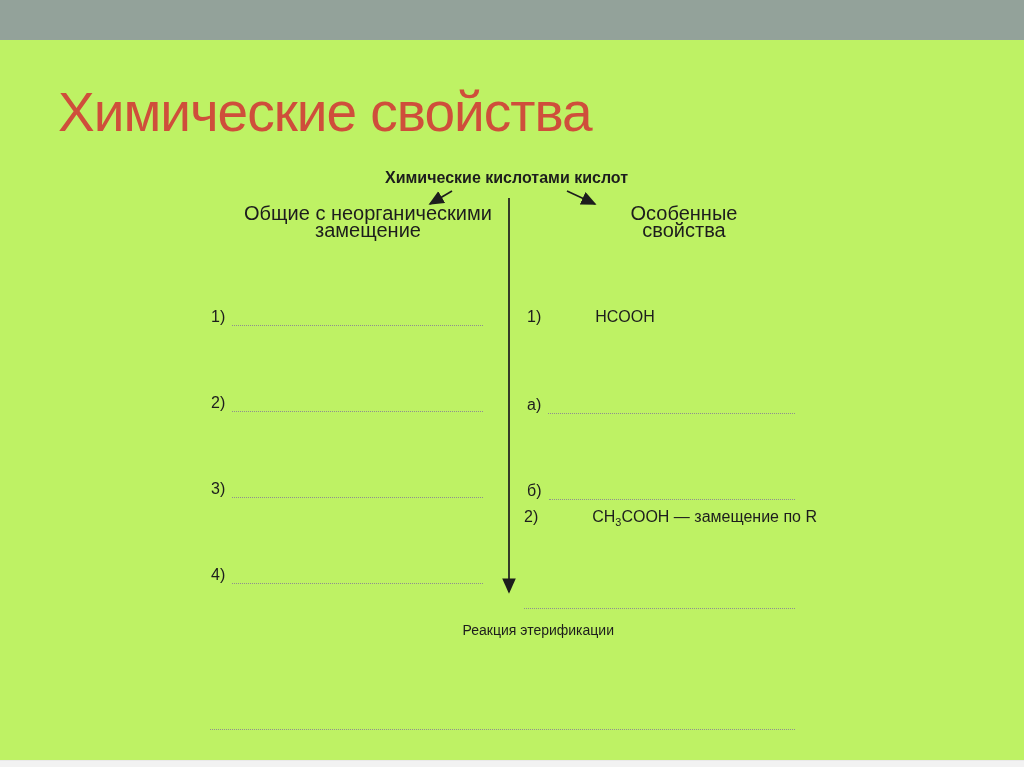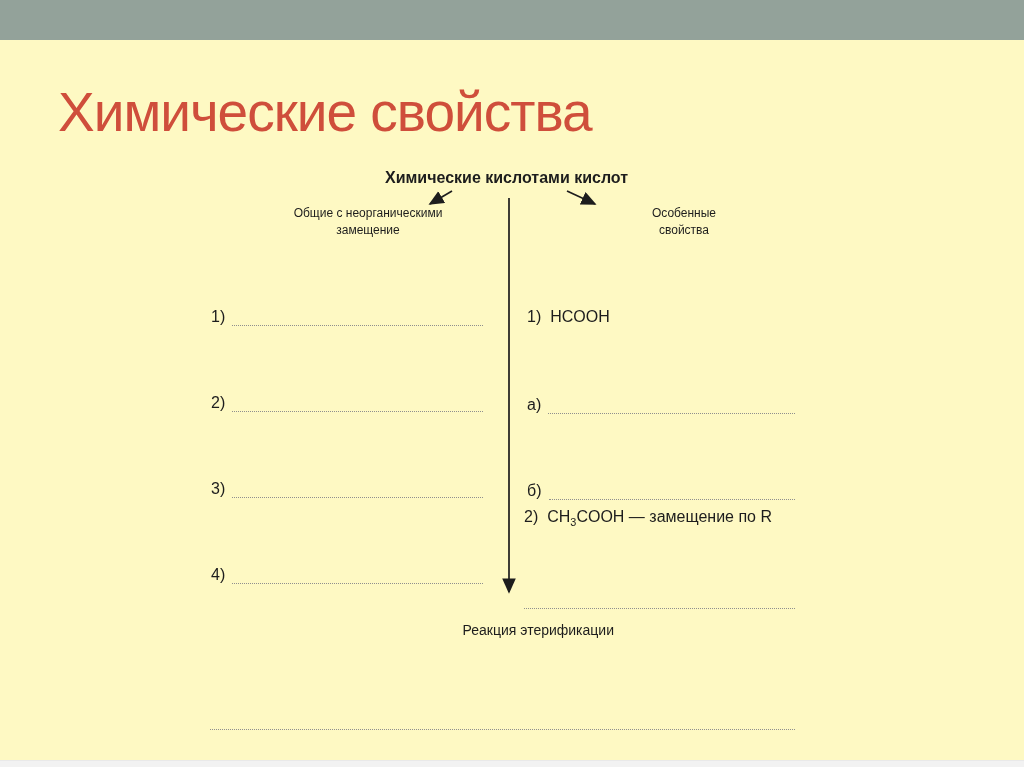--- a/index.html
+++ b/index.html
@@ -8,21 +8,21 @@
     width: 1024px;
     height: 767px;
     background: #ffffff;
     font-family: "Liberation Sans", sans-serif;
     overflow: hidden;
   }
   .slide {
     position: absolute;
     top: 0; left: 0;
     width: 1024px; height: 767px;
-    background: #fef9c3;
+    background: #bef264;
   }
   .top-bar {
     position: absolute;
     top: 0; left: 0;
     width: 1024px; height: 40px;
     background: var(--header-bar-color, #93a29a);
   }
   .bottom-bar {
     position: absolute;
     left: 0; bottom: 0;
@@ -56,35 +56,35 @@
     left: 385px; top: 169px;
     width: 242px;
     text-align: center;
     font-size: 16px;
     font-weight: bold;
     white-space: nowrap;
   }
   .branch-label {
     position: absolute;
     text-align: center;
-    font-size: 12px;
+    font-size: 20px;
     line-height: 17px;
   }
   .branch-label.left  { left: 243px; top: 205px; width: 250px; }
   .branch-label.right { left: 610px; top: 205px; width: 148px; }
 
   .row {
     position: absolute;
     display: flex;
     align-items: flex-end;
     font-size: 16px;
     line-height: 18px;
   }
   .row .lbl { flex: none; padding-right: 7px; }
-  .row .val { flex: none; padding-left: 2px; white-space: nowrap; }
+  .row .val { flex: none; padding-left: 2px; white-space: nowrap; margin-left: 45px; }
   .row .dots {
     flex: 1 1 auto;
     height: 15px;
     border-bottom: 1.5px dotted var(--dotted-line-color, #8f8f8f);
   }
   .left-row { left: 211px; width: 272px; }
   .lr1 { top: 308px; }
   .lr2 { top: 394px; }
   .lr3 { top: 480px; }
   .lr4 { top: 566px; }

